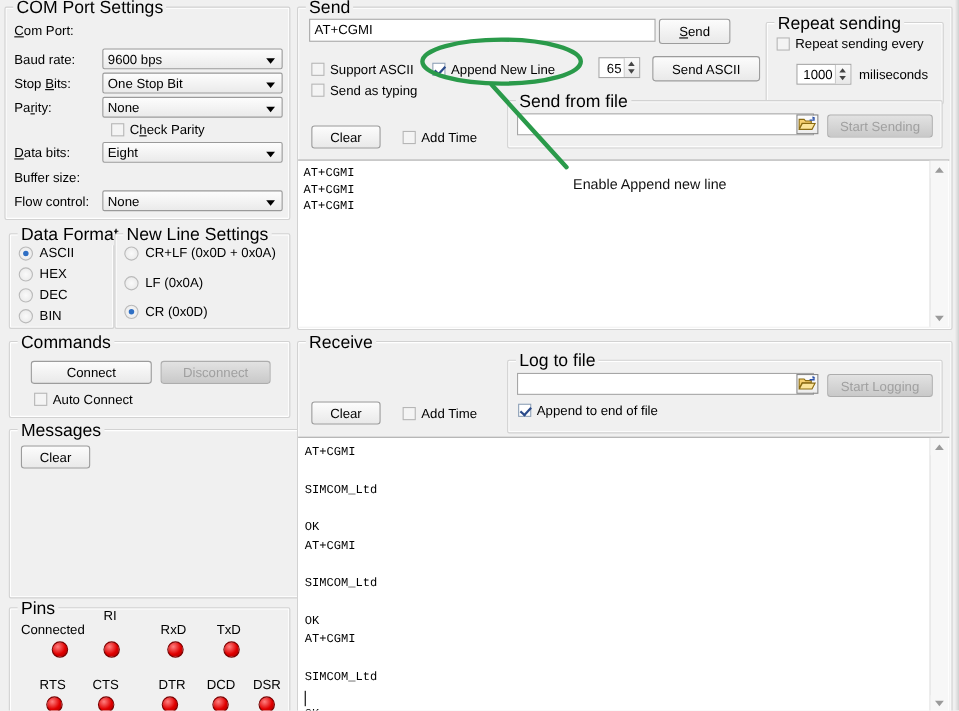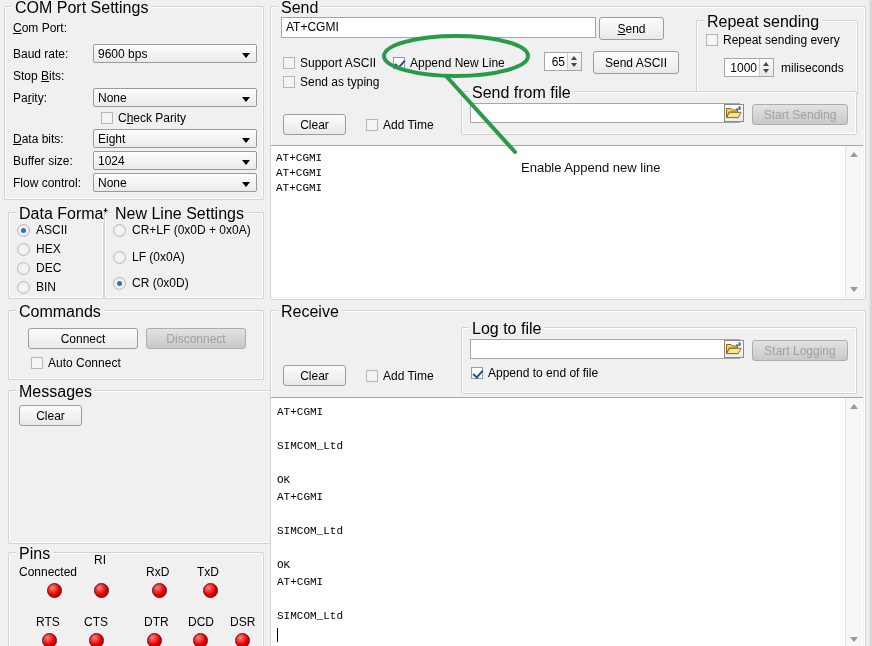--- a/index.html
+++ b/index.html
@@ -110,43 +110,43 @@
 
   <span class="lbl" style="left:8px;top:14px;"><u>C</u>om Port:</span>
 
   <span class="lbl" style="left:8px;top:40px;">Baud rate:</span>
   <div class="combo" style="left:88px;top:37px;width:164px;">
     <span class="ctext">9600 bps</span>
     <span class="carrow"></span>
   </div>
 
   <span class="lbl" style="left:8px;top:62px;">Stop <u>B</u>its:</span>
+  <div class="combo" style="left:88px;top:59px;width:164px;">
+    <span class="ctext">One Stop Bit</span>
+    <span class="carrow"></span>
+  </div>
 
   <span class="lbl" style="left:8px;top:84px;">Pa<u>r</u>ity:</span>
   <div class="combo" style="left:88px;top:81px;width:164px;">
     <span class="ctext">None</span>
     <span class="carrow"></span>
   </div>
 
   <div class="cbwrap" style="left:96px;top:104px;">
     <span class="cbox"></span>
     <span>C<u>h</u>eck Parity</span>
   </div>
 
   <span class="lbl" style="left:8px;top:125px;"><u>D</u>ata bits:</span>
   <div class="combo" style="left:88px;top:122px;width:164px;">
     <span class="ctext">Eight</span>
     <span class="carrow"></span>
   </div>
 
   <span class="lbl" style="left:8px;top:147px;">Buffer size:</span>
-  <div class="combo" style="left:88px;top:144px;width:164px;">
-    <span class="ctext">1024</span>
-    <span class="carrow"></span>
-  </div>
 
   <span class="lbl" style="left:8px;top:169px;">Flow control:</span>
   <div class="combo" style="left:88px;top:166px;width:164px;">
     <span class="ctext">None</span>
     <span class="carrow"></span>
   </div>
 </div>
 
 <div class="group" style="left:8px;top:212px;width:94px;height:85px;">
   <span class="gtitle">Data Format</span>
@@ -244,21 +244,21 @@
     <span>Send as typing</span>
   </div>
 
   <div class="spin" style="left:273px;top:45px;width:38px;height:19px;">
     <span class="sval">65</span>
     <span class="sbtns">
         <div></div>
         <div></div>
       </span>
   </div>
-  <div class="btn" style="left:322px;top:44px;width:86px;height:23px;">Send ASCII</div>
+  <div class="btn" style="left:322px;top:44px;width:98px;height:23px;">Send ASCII</div>
 
   <div class="group" style="left:425px;top:13px;width:160px;height:73px;">
     <span class="gtitle">Repeat sending</span>
     <div class="cbwrap" style="left:9px;top:12px;">
       <span class="cbox"></span>
       <span>Repeat sending every</span>
     </div>
     <div class="spin" style="left:27px;top:37px;width:50px;height:19px;">
       <span class="sval">1000</span>
       <span class="sbtns">

